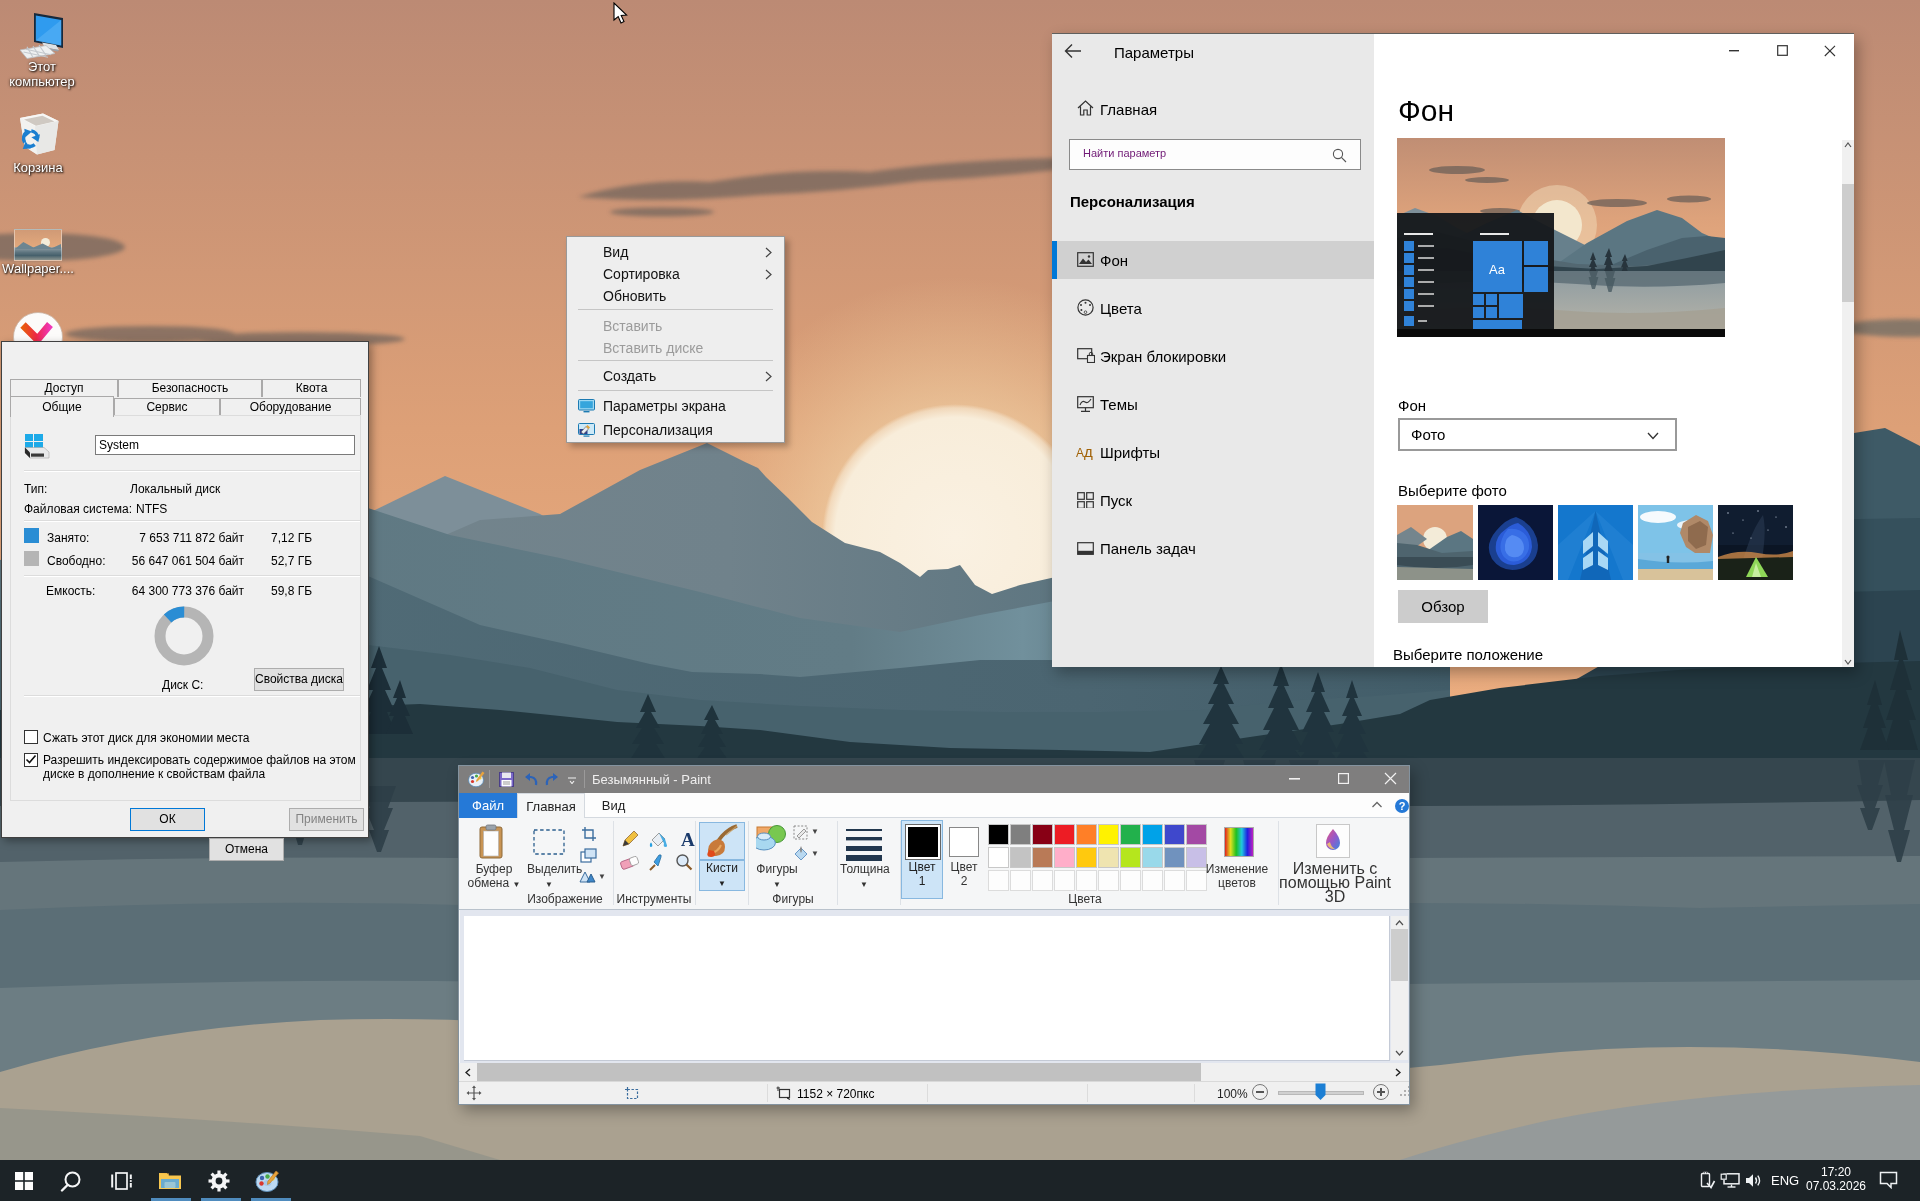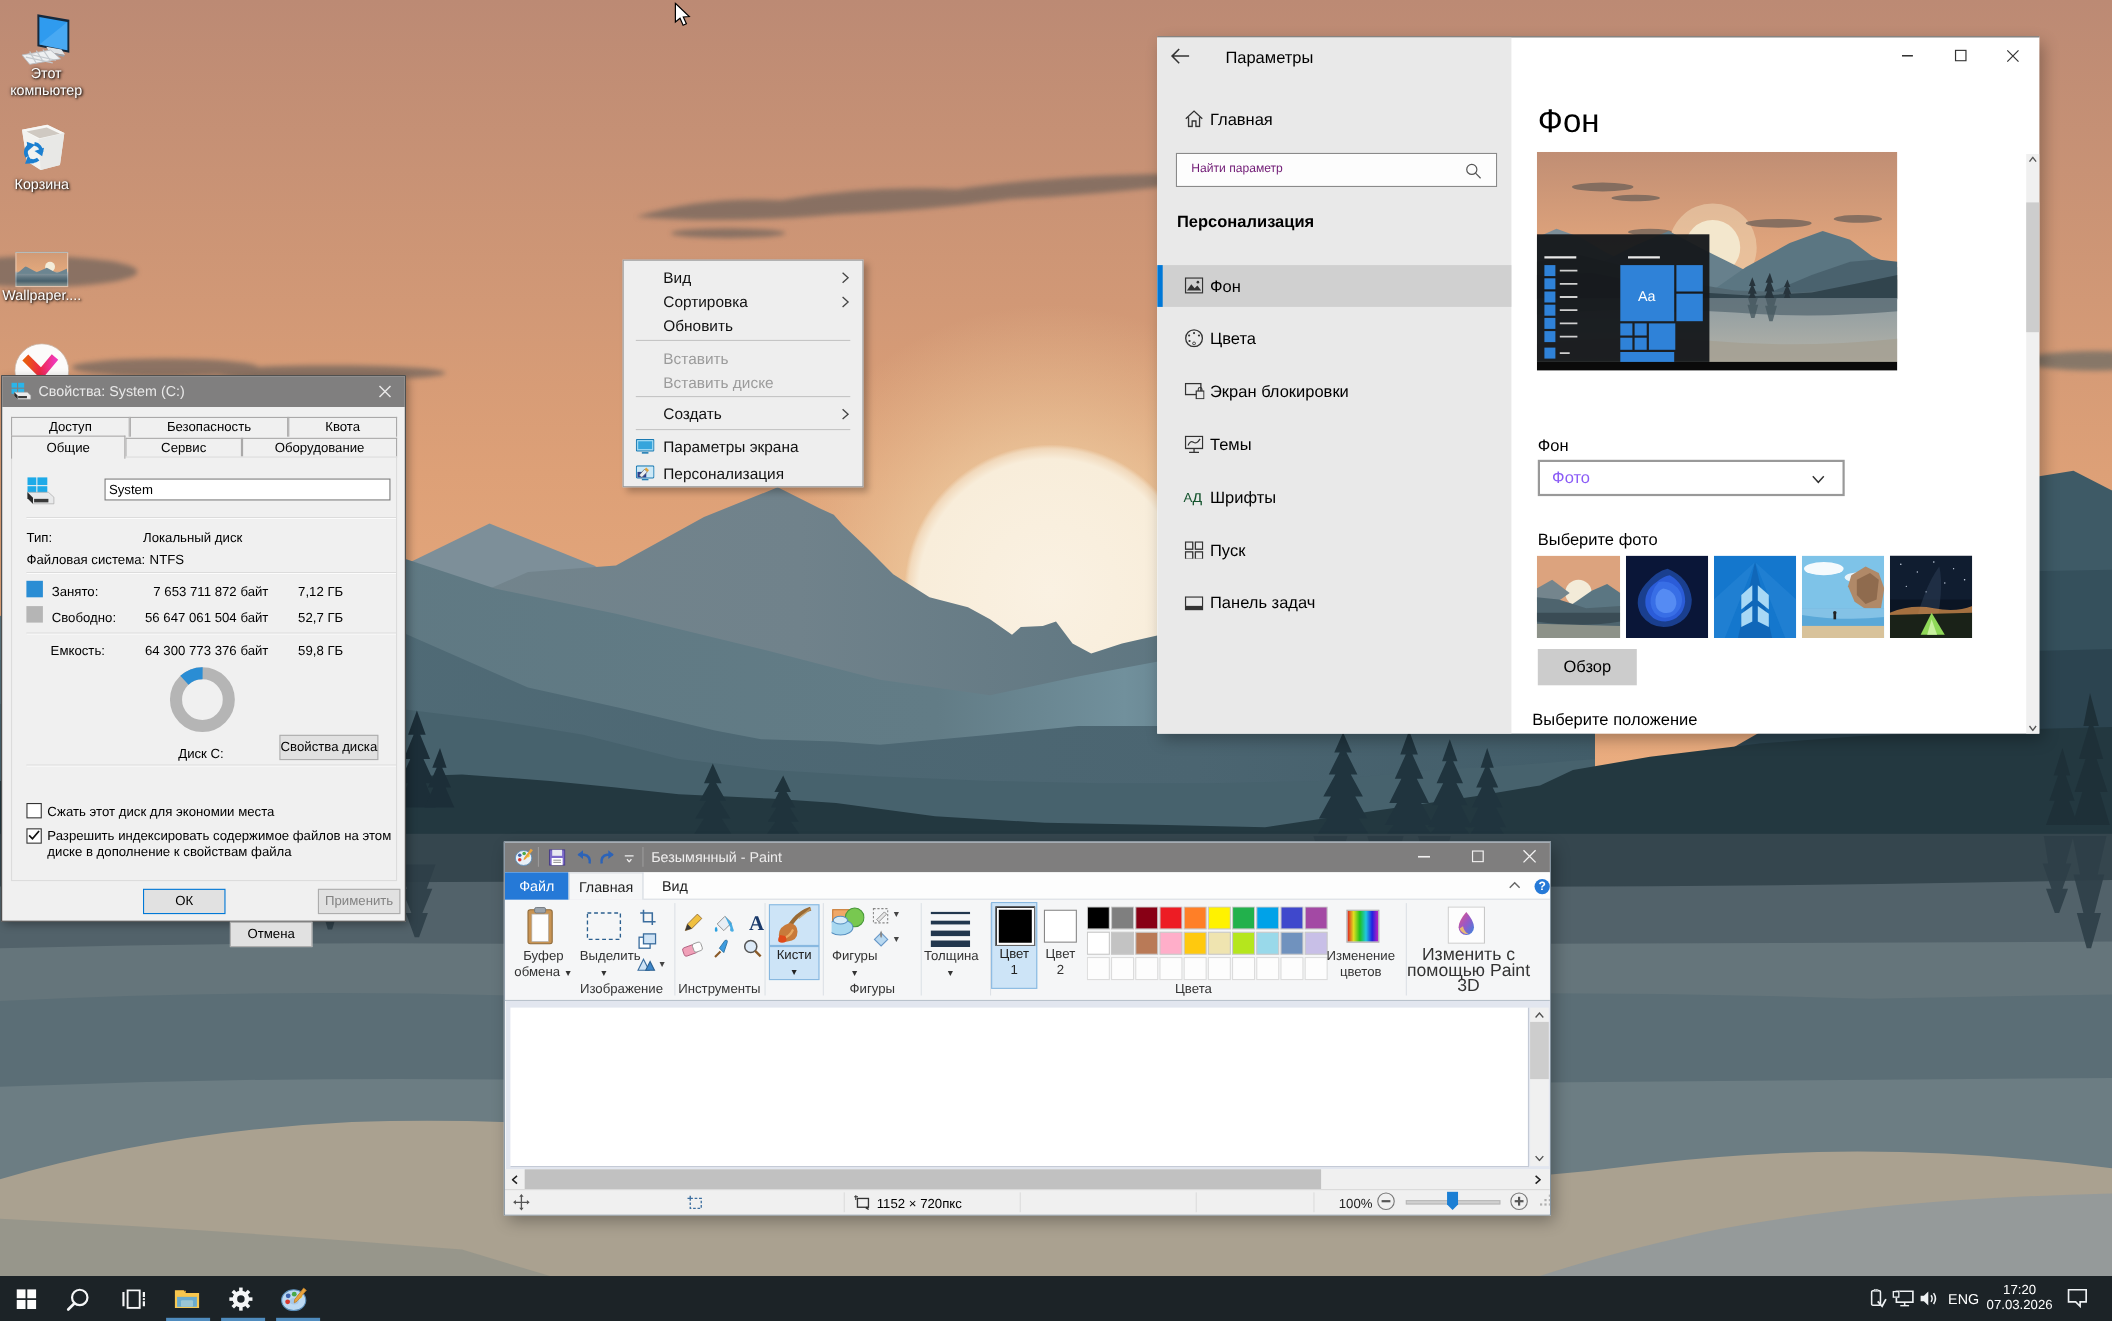--- a/index.html
+++ b/index.html
@@ -459,21 +459,21 @@
   <rect x="10.5" y="7.5" width="7" height="7" fill="#e9e9e9" stroke="#333" stroke-width="1.1"></rect>
   <path d="M12.3,7.5 L12.3,5.8 Q12.3,4.3 14,4.3 Q15.7,4.3 15.7,5.8 L15.7,7.5" fill="none" stroke="#333" stroke-width="1"></path>
   </svg>
   <div class="abs" style="left:48px;top:314px;font-size:15px;color:#000;">Экран блокировки</div>
   <svg class="abs" style="left:25px;top:362px;" width="17" height="16" viewBox="0 0 17 16">
   <rect x="0.7" y="0.7" width="15.6" height="11" fill="none" stroke="#333" stroke-width="1.2"></rect>
   <path d="M4,15.3 L13,15.3 M8.5,11.7 L8.5,15.3" stroke="#333" stroke-width="1.2"></path>
   <path d="M3,9 Q5,4 8,6 Q11,8 14,3" fill="none" stroke="#333" stroke-width="1.1"></path>
   </svg>
   <div class="abs" style="left:48px;top:362px;font-size:15px;color:#000;">Темы</div>
-  <div class="abs" style="left:24px;top:409px;font-size:14px;color:#14532d;">
+  <div class="abs" style="left:24px;top:409px;font-size:14px;color:#a16207;">
     <span style="font-size:12px;">А</span><span style="font-size:15px;">д</span>
   </div>
   <div class="abs" style="left:48px;top:410px;font-size:15px;color:#000;">Шрифты</div>
   <svg class="abs" style="left:25px;top:458px;" width="17" height="16" viewBox="0 0 17 16">
   <g fill="none" stroke="#333" stroke-width="1.2">
   <rect x="0.7" y="0.7" width="6.6" height="6.6"></rect>
         <rect x="9.7" y="0.7" width="6.6" height="6.6"></rect>
   <rect x="0.7" y="9.7" width="6.6" height="6.6"></rect>
         <rect x="9.7" y="9.7" width="6.6" height="6.6"></rect>
   </g>
@@ -558,21 +558,21 @@
       <line x1="21" y1="132" x2="37" y2="132"></line>
           <line x1="21" y1="144" x2="37" y2="144"></line>
       <line x1="21" y1="156" x2="37" y2="156"></line>
           <line x1="21" y1="168" x2="37" y2="168"></line>
       <line x1="21" y1="183" x2="30" y2="183"></line>
       </g>
     </svg>
   </div>
   <div class="abs" style="left:346px;top:363px;font-size:15px;color:#000;">Фон</div>
   <div class="abs" style="left:346px;top:384px;width:279px;height:33px;background:#fff;border:2px solid #999;box-sizing:border-box;">
-    <div style="position:absolute;left:11px;top:6px;font-size:15px;color:#8b5cf6;">Фото</div>
+    <div style="position:absolute;left:11px;top:6px;font-size:15px;color:#000000;">Фото</div>
     <svg style="position:absolute;right:16px;top:12px;" width="12" height="8" viewBox="0 0 12 8">
         <path d="M1,1 L6,6.5 L11,1" fill="none" stroke="#333" stroke-width="1.3"></path>
       </svg>
   </div>
   <div class="abs" style="left:346px;top:448px;font-size:15px;color:#000;">Выберите фото</div>
   <div class="abs" style="left:345px;top:471px;width:76px;height:75px;overflow:hidden;">
     <svg width="76" height="75">
         <rect width="76" height="75" fill="#dca37e"></rect>
     <circle cx="38" cy="34" r="12" fill="#f3ebd8"></circle>
     <path d="M0,30 L14,22 L30,34 L16,44 L0,42 Z" fill="#74858d"></path>
@@ -691,37 +691,20 @@
 <svg style="position:absolute;left:11px;top:186px;" width="17" height="14" viewBox="0 0 17 14">
 <rect x="0.5" y="0.5" width="16" height="11" rx="1" fill="#cde9f7" stroke="#1b7ab2" stroke-width="1"></rect>
 <rect x="1.5" y="6" width="8" height="5" fill="#2c3f8e"></rect>
 <path d="M3,9 L8,3.5 L10.5,6 L5.5,11 Z" fill="#e8edf2" stroke="#555" stroke-width="0.6"></path>
 <path d="M8,3.5 L9.5,2 L12,4.5 L10.5,6 Z" fill="#e0a23c"></path>
 <rect x="5.5" y="12.5" width="6" height="1.2" fill="#1b7ab2"></rect>
 </svg>
 </div>
 
 <div id="propdlg">
-<div class="titlebar">
-<svg style="position:absolute;left:8px;top:5px;" width="19" height="17" viewBox="0 0 19 17">
-<g fill="#29b5ea">
-          <rect x="0.5" y="1" width="5" height="4.4"></rect>
-          <rect x="6.5" y="1" width="5.5" height="4.4"></rect>
-          <rect x="0.5" y="6.4" width="5" height="4.6"></rect>
-          <rect x="6.5" y="6.4" width="5.5" height="4.6"></rect>
-        </g>
-<path d="M3,9.5 L15,9.5 L18,12.5 L18,16 L6,16 L3,13 Z" fill="#e9eaeb" stroke="#9a9a9a" stroke-width="0.5"></path>
-<path d="M3,9.5 L6,12.5 L6,16 L3,13 Z" fill="#2a2a2a"></path>
-<rect x="6.5" y="13" width="8" height="2" fill="#3a3a3a"></rect>
-</svg>
-<span style="margin-left:33px;">Свойства: System (C:)</span>
-<svg style="position:absolute;right:12px;top:8px;" width="12" height="12" viewBox="0 0 12 12">
-        <path d="M1,1 L11,11 M11,1 L1,11" stroke="#e8e8e8" stroke-width="1.3"></path>
-      </svg>
-</div>
 <div class="tab" style="left:8px;top:37px;width:106px;height:17px;line-height:17px;">Доступ</div>
 <div class="tab" style="left:116px;top:37px;width:142px;height:17px;line-height:17px;">Безопасность</div>
 <div class="tab" style="left:260px;top:37px;width:97px;height:17px;line-height:17px;">Квота</div>
 <div class="tab" style="left:112px;top:56px;width:104px;height:17px;line-height:17px;">Сервис</div>
 <div class="tab" style="left:218px;top:56px;width:139px;height:17px;line-height:17px;">Оборудование</div>
 <div class="tab" style="left:8px;top:54px;width:102px;height:20px;line-height:20px;background:#f0f0f0;z-index:2;">Общие</div>
 <div style="position:absolute;left:8px;top:73px;width:349px;height:384px;background:#f0f0f0;border:1px solid #dcdcdc;"></div>
 <svg style="position:absolute;left:19px;top:90px;" width="30" height="30" viewBox="0 0 30 30">
 <g fill="#1daae8">
         <rect x="4" y="2" width="8" height="7"></rect>

